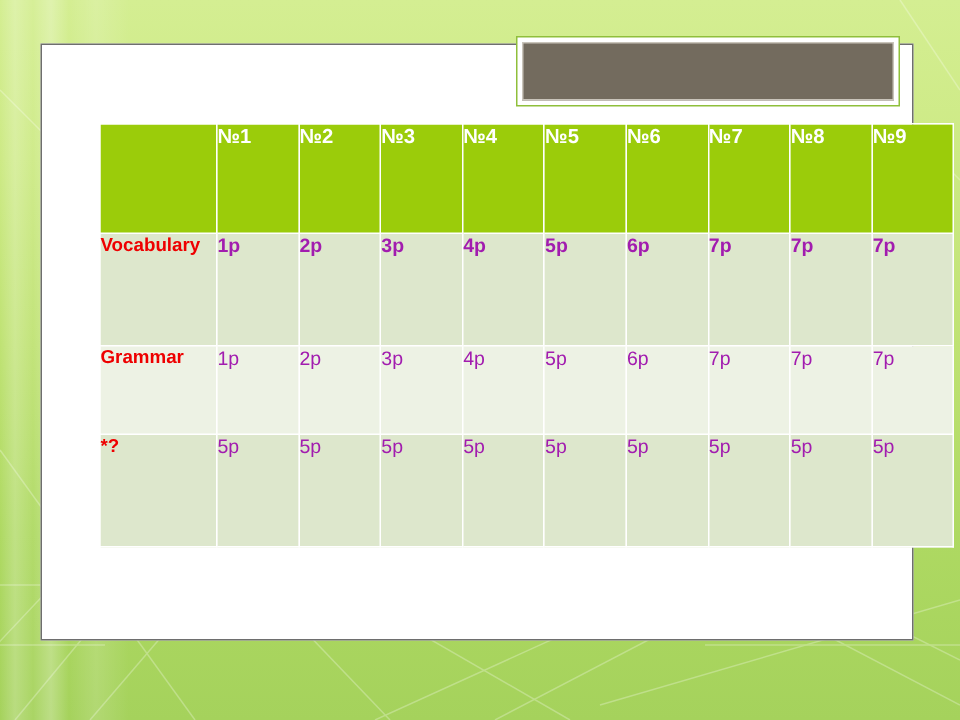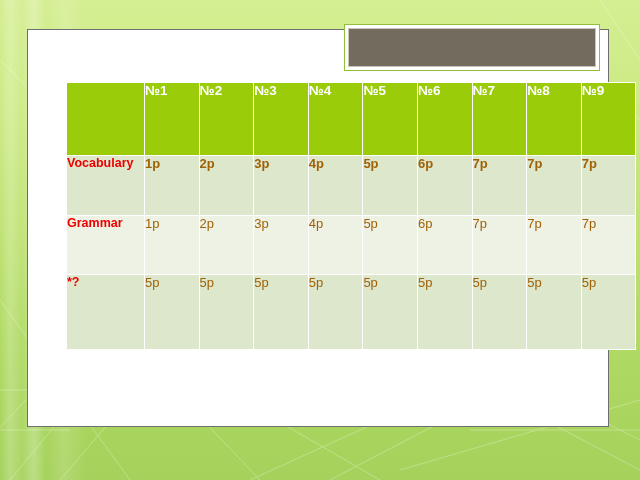--- a/index.html
+++ b/index.html
@@ -108,35 +108,35 @@
     height: 73px;
     text-align: left;
     padding: 5px 0 0 8px;
     border-color: #ffffff;
   }
   .hdr-row th.corner {
     padding: 0;
   }
 
   
-  .row-a td { background: #dde7cc; height: 60px; }
+  .row-a td { background: #dde7cc; height: 75px; }
   .row-b td { background: #edf2e4; height: 59px; }
   .row-c td { background: #dde7cc; height: 75px; }
 
   td.rowlabel {
     color: #ee0000;
     font-weight: bold;
     font-size: 12.5px;
     line-height: 1.18;
     padding: 9px 4px 0 7px;
     word-break: break-all;
   }
   td.cellval {
     font-size: 13px;
-    color: #a16207;
+    color: #a21caf;
     padding: 9px 0 0 8px;
   }
   td.cellval.strong { font-weight: bold; }
 
   .col-label { width: 78px; }
   .col-n { width: 54.6px; }
 </style>
 </head>
 <body>
 

